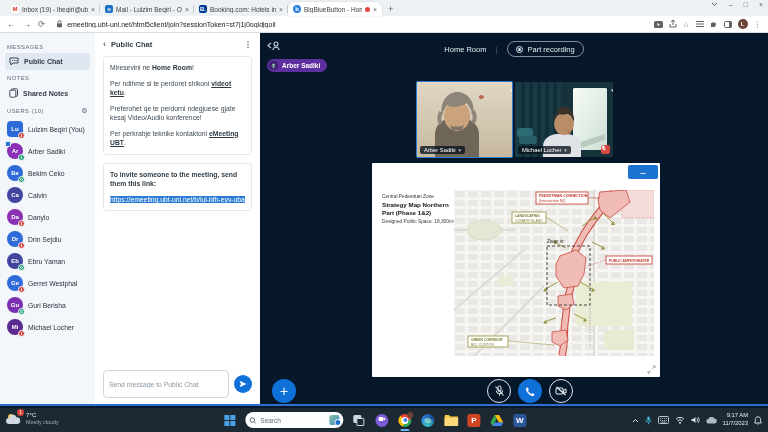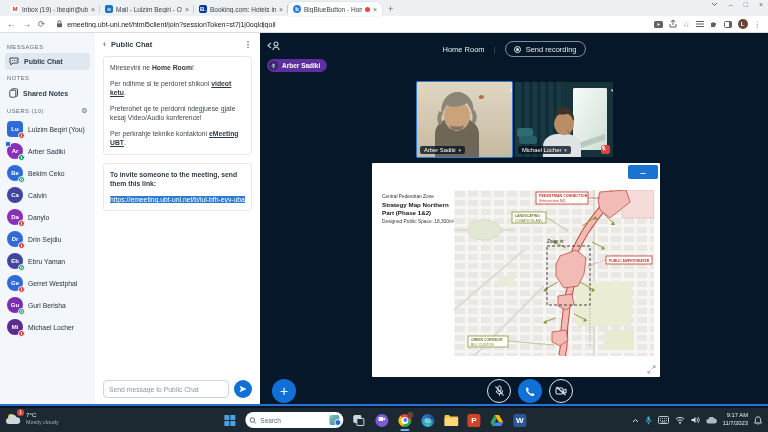--- a/index.html
+++ b/index.html
@@ -47,21 +47,21 @@
   .chat-h{display:flex;align-items:center;gap:5px;font-size:7.5px;font-weight:bold;color:#2f3b45;margin-bottom:7px;}
   .chat-h .more{margin-left:auto;color:#5e6b77;font-size:8px;}
   .chat-h .back{color:#5e6b77;font-size:9px;}
   .msg-box{border:1px solid #e4e9ef;border-radius:3px;padding:6px;margin-bottom:8px;font-size:6.8px;color:#3f4b55;line-height:1.4;}
   .msg-line{margin-bottom:6px;}
   .msg-line:last-child{margin-bottom:0;}
   .seg.b{font-weight:bold;color:#2f3b45;}
   .seg.u{text-decoration:underline;}
   .seg.sel{background:#2b7cd3;color:#fff;}
   .chat-input-row{margin-top:auto;display:flex;gap:5px;align-items:center;}
-  .chat-input{flex:1;border:1px solid #cdd5dd;border-radius:4px;height:18px;font-size:6.8px;color:#5f6b76;padding:0 5px;outline:none;font-family:"Liberation Sans",sans-serif;background:#fff;}
+  .chat-input{flex:1;border:1px solid #cdd5dd;border-radius:4px;height:28px;font-size:6.8px;color:#5f6b76;padding:0 5px;outline:none;font-family:"Liberation Sans",sans-serif;background:#fff;}
   .chat-input::placeholder{color:#8b97a3;}
   .send-btn{width:18px;height:18px;border-radius:50%;background:#0f70d7;color:#fff;display:flex;align-items:center;justify-content:center;flex:0 0 auto;border:none;}
 
   
   .main{flex:1;position:relative;color:#e8eef4;}
   .toggle-users{position:absolute;top:8px;left:7px;color:#c3ced8;}
   .room-row{position:absolute;top:8px;left:0;right:0;display:flex;justify-content:center;align-items:center;gap:9px;}
   .room-name{font-size:7.5px;color:#e6edf3;}
   .room-sep{color:#46586a;font-size:8px;}
   .rec-btn{display:flex;align-items:center;gap:5px;border:1px solid #7d90a1;border-radius:10px;padding:2.5px 8px;font-size:7.5px;color:#e6edf3;background:transparent;}
@@ -348,21 +348,21 @@
           </svg>
       </span>
 
       <div class="room-row">
         <span class="room-name">Home Room</span>
         <span class="room-sep">|</span>
         <button class="rec-btn">
           <span class="rec-ic">
               <i></i>
             </span>
-          <span>Send recording</span>
+          <span>Part recording</span>
         </button>
       </div>
 
       <div class="talker">
         <span class="micchip">
           <svg class="icon-svg" width="5" height="6" viewBox="0 0 5 6">
               <rect x="1.6" y="0.4" width="1.8" height="2.8" rx="0.9" fill="#9fe8c8"></rect>
               <path d="M0.8 2.6a1.7 1.7 0 0 0 3.4 0M2.5 4.3v1.2" stroke="#9fe8c8" stroke-width="0.7" fill="none"></path>
             </svg>
         </span>

